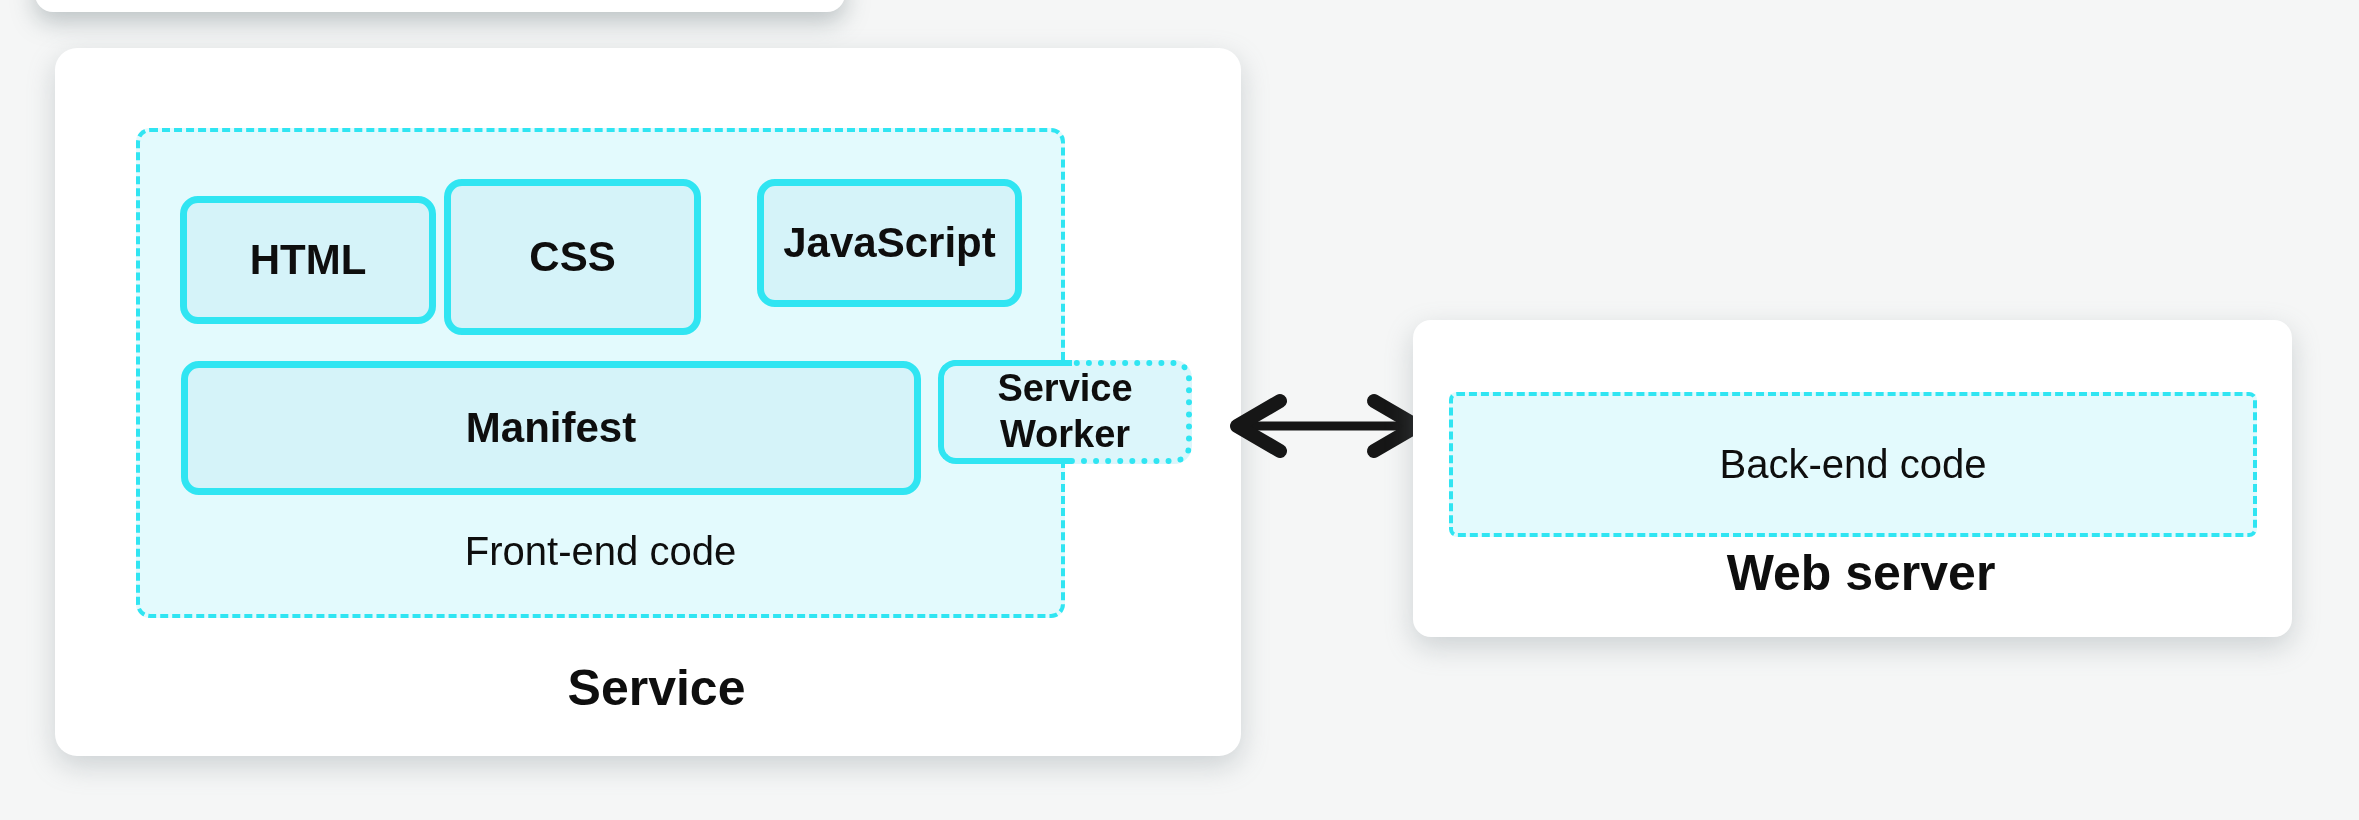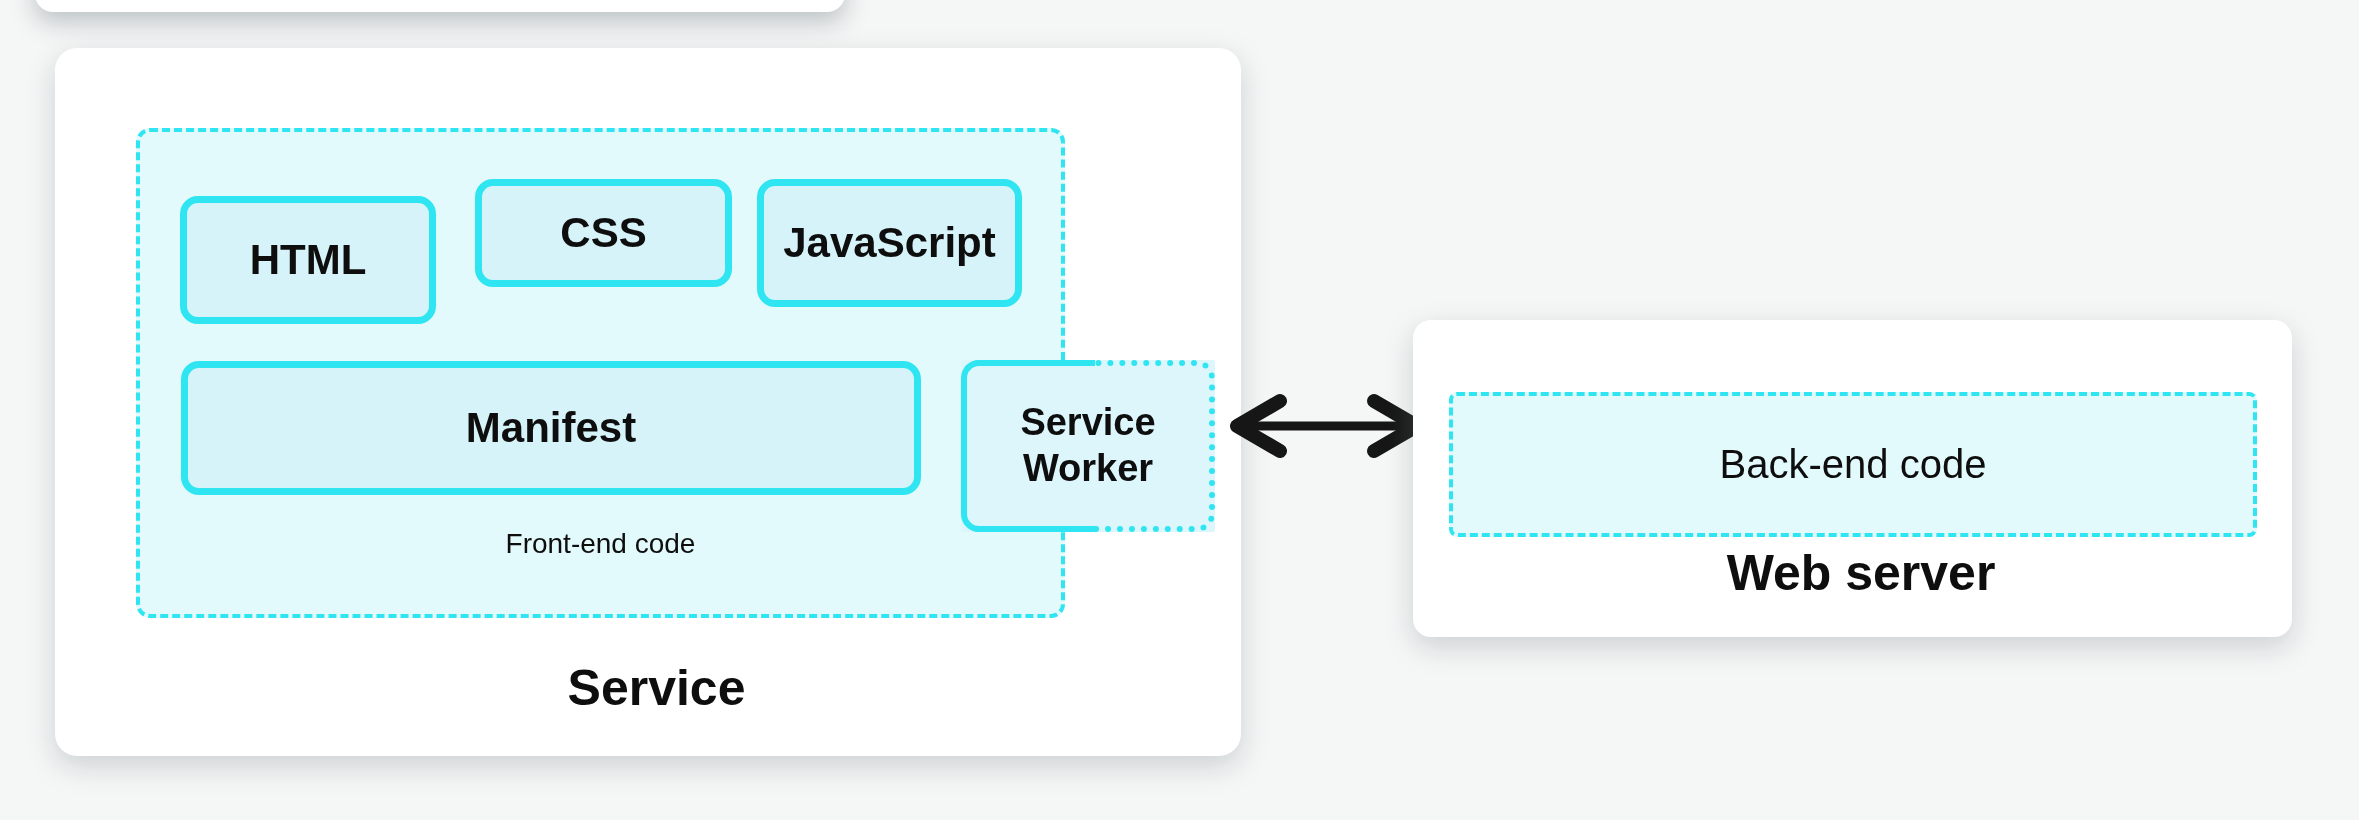--- a/index.html
+++ b/index.html
@@ -47,47 +47,47 @@
 
   .node{
     position:absolute;
     background:var(--node-fill);
     border:7px solid var(--accent);
     border-radius:18px;
     display:flex;align-items:center;justify-content:center;
     font-weight:700;font-size:42px;color:var(--text);
   }
   .node-html{left:125px;top:148px;width:256px;height:128px;}
-  .node-css{left:420px;top:131px;width:257px;height:108px;}
+  .node-css{left:389px;top:131px;width:257px;height:156px;}
   .node-js{left:702px;top:131px;width:265px;height:128px;}
   .node-manifest{left:126px;top:313px;width:740px;height:134px;}
 
   
   .node-sw{
-    position:absolute;left:906px;top:312px;width:254px;height:172px;
-    background:var(--sw-fill);border-radius:2px;
+    position:absolute;left:883px;top:312px;width:254px;height:104px;
+    background:var(--sw-fill);border-radius:18px;
     display:flex;align-items:center;justify-content:center;
   }
   .node-sw::before{
     content:"";position:absolute;inset:0;
     border:6px dotted var(--accent);border-radius:18px;
   }
   .node-sw::after{
     content:"";position:absolute;left:0;top:0;bottom:0;width:128px;
     border:6px solid var(--accent);border-right:none;
     border-radius:18px 0 0 18px;
   }
   .sw-label{
     position:relative;z-index:2;text-align:center;
     font-weight:700;font-size:38px;line-height:1.2;width:180px;
   }
 
   .container-label{
     position:absolute;text-align:center;
-    font-size:28px;font-weight:400;line-height:1.2;
+    font-size:40px;font-weight:400;line-height:1.2;
   }
   .frontend-label{left:81px;top:479px;width:929px;}
 
   .card-label{
     position:absolute;text-align:center;
     font-size:50px;font-weight:700;line-height:1.2;padding-left:17px;
   }
   .device-label{left:0;top:610px;width:1186px;}
   .server-label{left:0;top:223px;width:879px;}
 

